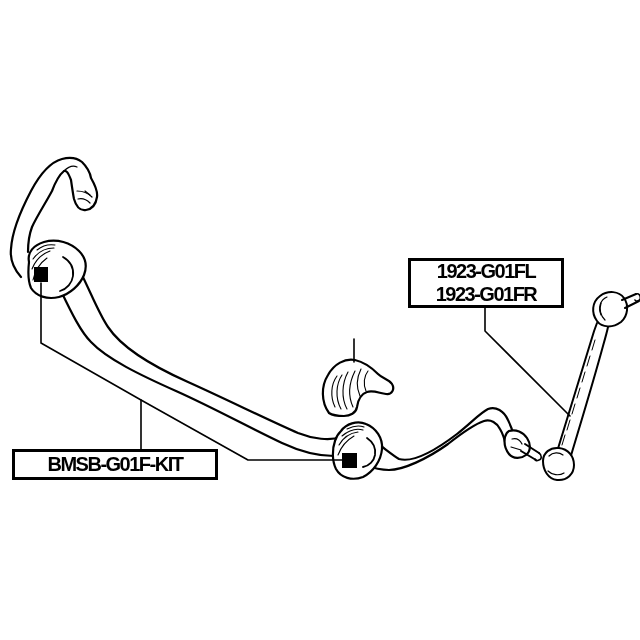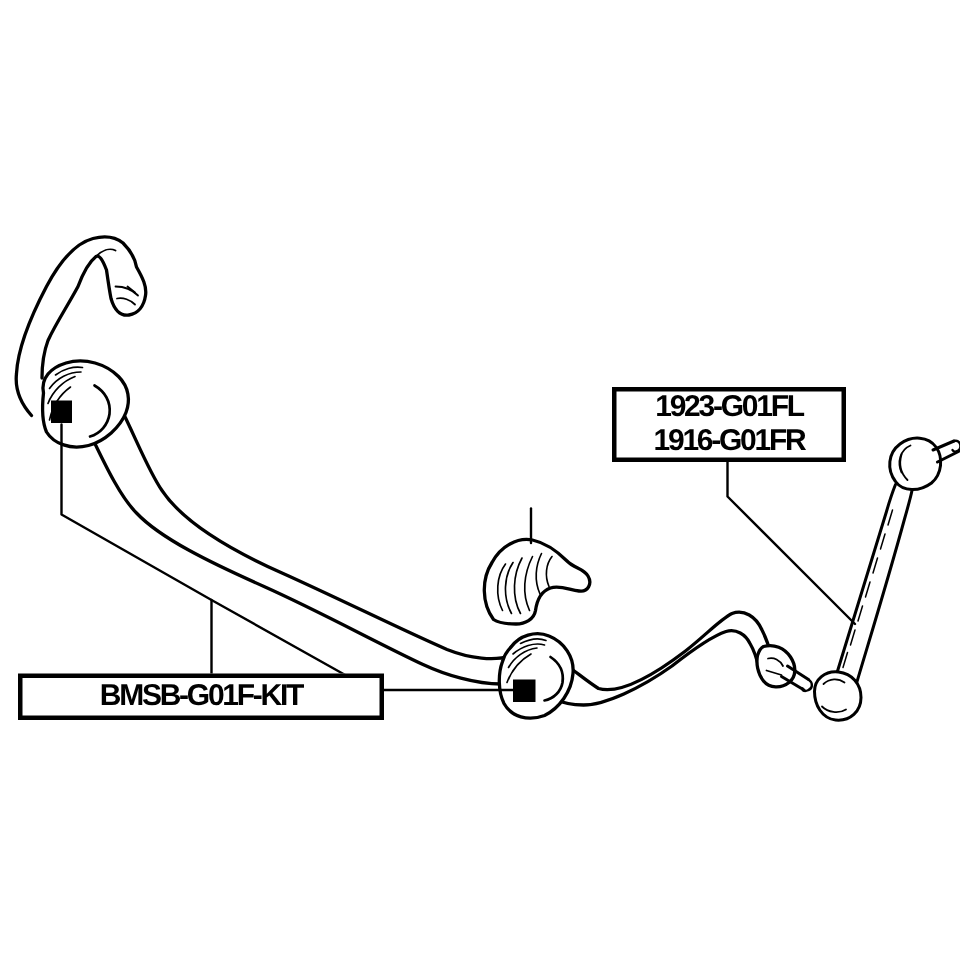--- a/index.html
+++ b/index.html
@@ -10,21 +10,21 @@
   .stage svg{position:absolute;left:0;top:0;}
   .label-box{
     position:absolute;box-sizing:border-box;background:#ffffff;border:3px solid #000;
     display:flex;flex-direction:column;align-items:center;justify-content:center;
     font-weight:bold;font-size:20px;line-height:23px;letter-spacing:-1.5px;color:#000;
     white-space:nowrap;z-index:5;
   }
   .label-box.single{flex-direction:row;}
   #label-link{left:408px;top:258px;width:156px;height:50px;}
   #label-bushing{left:251px;top:311px;width:136px;height:27px;border-width:2px;}
-  #label-kit{left:12px;top:449px;width:244px;height:31px;}
+  #label-kit{left:12px;top:449px;width:206px;height:31px;}
 </style>
 </head>
 <body>
 
 <div class="stage">
 
   <svg width="640" height="640" viewBox="0 0 640 640">
     <g fill="none" stroke="#000" stroke-linecap="round" stroke-linejoin="round">
 
       <g stroke-width="2.2">
@@ -207,21 +207,21 @@
         <polyline points="485,308 485,331 570,416"></polyline>
         <polyline points="354,339 354,362"></polyline>
         <polyline points="41,283 41,343 141,400 141,450"></polyline>
         <polyline points="141,400 248,460 342,460"></polyline>
       </g>
     </g>
   </svg>
 
   <div class="label-box" id="label-link">
     <span>1923-G01FL</span>
-    <span>1916-G01FR</span>
+    <span>1923-G01FR</span>
   </div>
 
 
   <div class="label-box single" id="label-kit">
     <span>BMSB-G01F-KIT</span>
   </div>
 
 </div>
 
 </body></html>

